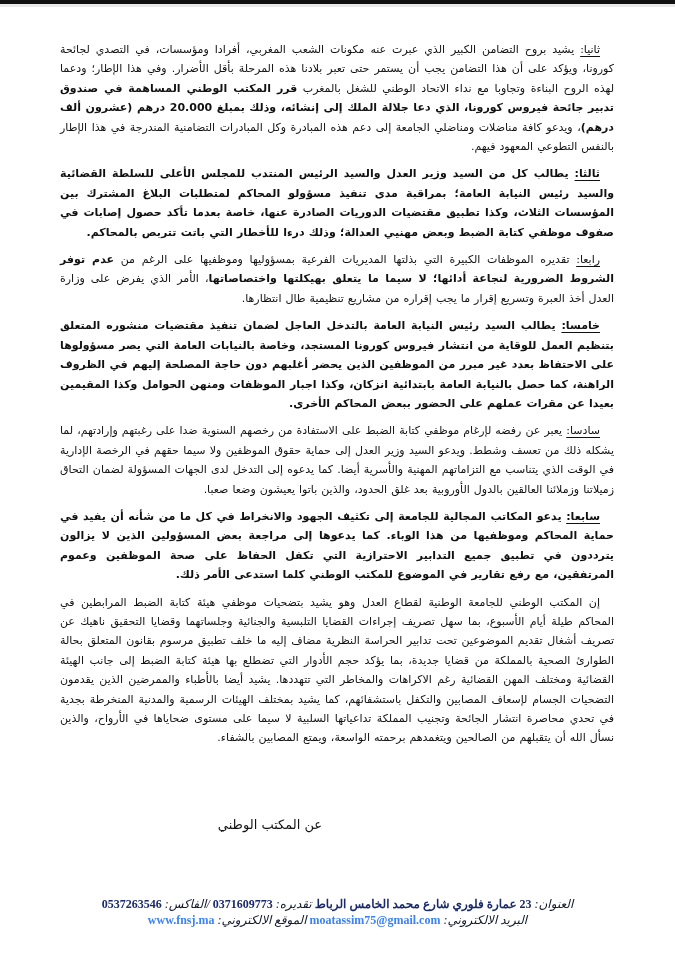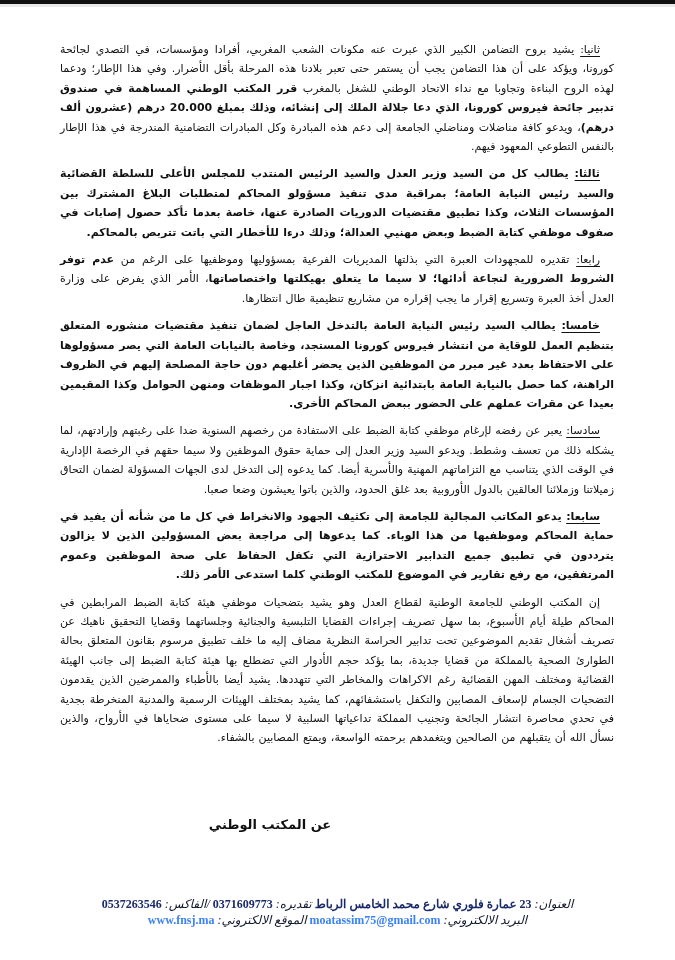--- a/index.html
+++ b/index.html
@@ -52,21 +52,21 @@
       text-underline-offset: 3px;
     }
     .b { font-weight: bold; }
     .signature {
       position: absolute;
       top: 817px;
       left: 0;
       width: 540px;
       text-align: center;
       font-size: 13px;
-      font-weight: bold;
+      font-weight: normal;
       direction: rtl;
     }
     .footer {
       position: absolute;
       top: 896px;
       left: 0;
       width: 675px;
       text-align: center;
       direction: rtl;
       font-family: "Liberation Serif", "DejaVu Serif", serif;
@@ -87,21 +87,21 @@
 
   <p class="para">
     <span class="lead">ثانيا:</span><span> يشيد بروح التضامن الكبير الذي عبرت عنه مكونات الشعب المغربي، أفرادا ومؤسسات، في التصدي لجائحة كورونا، ويؤكد على أن هذا التضامن يجب أن يستمر حتى تعبر بلادنا هذه المرحلة بأقل الأضرار. وفي هذا الإطار؛ ودعما لهذه الروح البناءة وتجاوبا مع نداء الاتحاد الوطني للشغل بالمغرب </span><span class="b">قرر المكتب الوطني المساهمة في صندوق تدبير جائحة فيروس كورونا، الذي دعا جلالة الملك إلى إنشائه، وذلك بمبلغ 20.000 درهم (عشرون ألف درهم)</span><span>، ويدعو كافة مناضلات ومناضلي الجامعة إلى دعم هذه المبادرة وكل المبادرات التضامنية المندرجة في هذا الإطار بالنفس التطوعي المعهود فيهم.</span>
   </p>
 
   <p class="para bold">
     <span class="lead">ثالثا:</span><span> يطالب كل من السيد وزير العدل والسيد الرئيس المنتدب للمجلس الأعلى للسلطة القضائية والسيد رئيس النيابة العامة؛ بمراقبة مدى تنفيذ مسؤولو المحاكم لمتطلبات البلاغ المشترك بين المؤسسات الثلاث، وكذا تطبيق مقتضيات الدوريات الصادرة عنها، خاصة بعدما تأكد حصول إصابات في صفوف موظفي كتابة الضبط وبعض مهنيي العدالة؛ وذلك درءا للأخطار التي باتت تتربص بالمحاكم.</span>
   </p>
 
   <p class="para">
-    <span class="lead">رابعا:</span><span> تقديره للمجهودات العبرة التي بذلتها المديريات الفرعية بمسؤوليها وموظفيها على الرغم من </span><span class="b">عدم توفر الشروط الضرورية لنجاعة أدائها؛ لا سيما ما يتعلق بهيكلتها واختصاصاتها</span><span>، الأمر الذي يفرض على وزارة العدل أخذ العبرة وتسريع إقرار ما يجب إقراره من مشاريع تنظيمية طال انتظارها.</span>
+    <span class="lead">رابعا:</span><span> تقديره الموظفات الكبيرة التي بذلتها المديريات الفرعية بمسؤوليها وموظفيها على الرغم من </span><span class="b">عدم توفر الشروط الضرورية لنجاعة أدائها؛ لا سيما ما يتعلق بهيكلتها واختصاصاتها</span><span>، الأمر الذي يفرض على وزارة العدل أخذ العبرة وتسريع إقرار ما يجب إقراره من مشاريع تنظيمية طال انتظارها.</span>
   </p>
 
   <p class="para bold">
     <span class="lead">خامسا:</span><span> يطالب السيد رئيس النيابة العامة بالتدخل العاجل لضمان تنفيذ مقتضيات منشوره المتعلق بتنظيم العمل للوقاية من انتشار فيروس كورونا المستجد، وخاصة بالنيابات العامة التي يصر مسؤولوها على الاحتفاظ بعدد غير مبرر من الموظفين الذين يحضر أغلبهم دون حاجة المصلحة إليهم في الظروف الراهنة، كما حصل بالنيابة العامة بابتدائية انزكان، وكذا اجبار الموظفات ومنهن الحوامل وكذا المقيمين بعيدا عن مقرات عملهم على الحضور ببعض المحاكم الأخرى.</span>
   </p>
 
   <p class="para">
     <span class="lead">سادسا:</span><span> يعبر عن رفضه لإرغام موظفي كتابة الضبط على الاستفادة من رخصهم السنوية ضدا على رغبتهم وإرادتهم، لما يشكله ذلك من تعسف وشطط. ويدعو السيد وزير العدل إلى حماية حقوق الموظفين ولا سيما حقهم في الرخصة الإدارية في الوقت الذي يتناسب مع التزاماتهم المهنية والأسرية أيضا. كما يدعوه إلى التدخل لدى الجهات المسؤولة لضمان التحاق زميلاتنا وزملائنا العالقين بالدول الأوروبية بعد غلق الحدود، والذين باتوا يعيشون وضعا صعبا.</span>
   </p>
 

